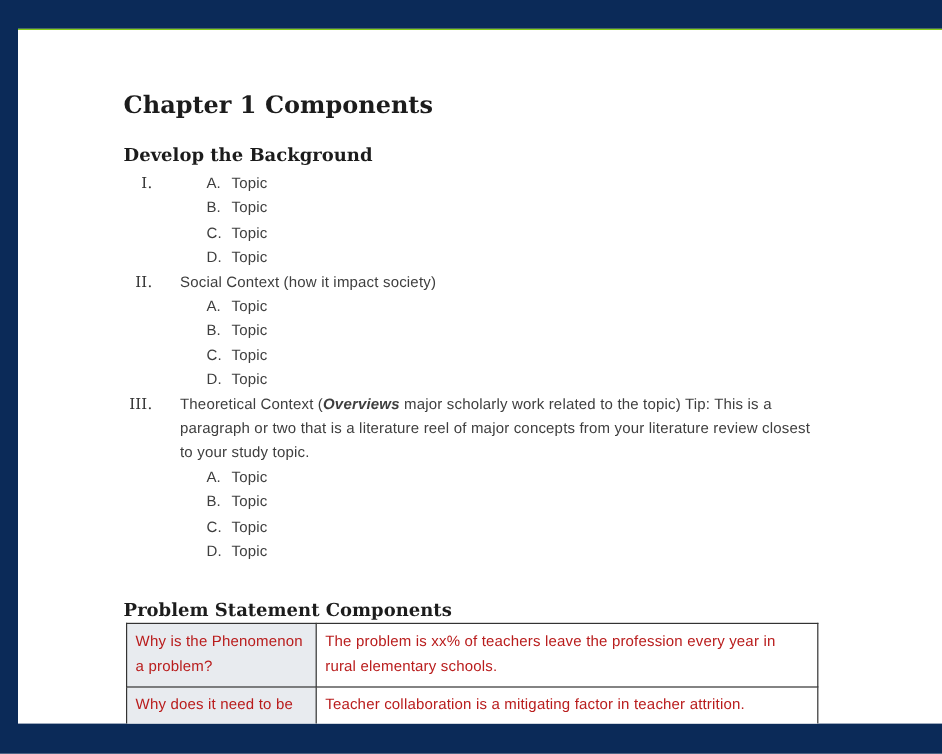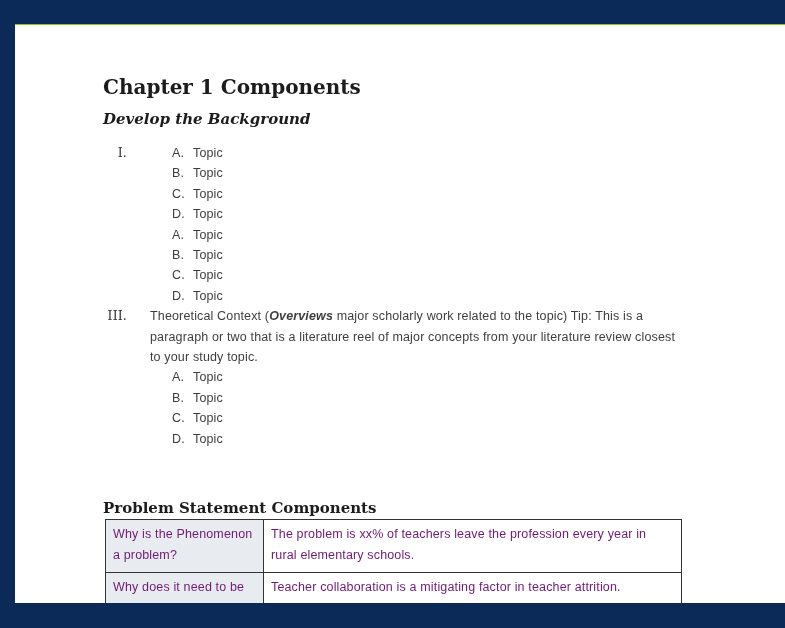--- a/index.html
+++ b/index.html
@@ -23,39 +23,39 @@
     font-family:"DejaVu Serif","Liberation Serif",serif;
     font-weight:bold;font-size:20px;line-height:26px;color:#1c1c1c;
     margin:0;white-space:nowrap;
   }
   .doc-h2{
     position:absolute;left:88px;
     font-family:"DejaVu Serif","Liberation Serif",serif;
     font-weight:bold;font-size:15px;line-height:20px;color:#1c1c1c;
     margin:0;white-space:nowrap;
   }
-  .h2-background{top:84px;font-style:italic;}
+  .h2-background{top:94px;}
   .h2-problem{top:473px;}
   .outline{
     position:absolute;left:88px;top:118px;width:580px;
     font-size:12.5px;line-height:20.4px;color:#3e3e3e;letter-spacing:0.15px;
   }
   .o-item{position:relative;padding-left:47px;}
   .o-marker{
     position:absolute;left:0;top:0;width:24px;text-align:right;
     font-family:"DejaVu Serif","Liberation Serif",serif;
     color:#333333;font-size:12.5px;
   }
   .s-item{position:relative;padding-left:90px;}
   .s-marker{position:absolute;left:69px;top:0;width:20px;color:#3e3e3e;}
   .em-bi{font-weight:bold;font-style:italic;}
   .problem-table{
     position:absolute;left:90px;top:494px;width:577px;
     border-collapse:collapse;table-layout:fixed;
-    font-size:12.5px;line-height:21px;color:#701a75;letter-spacing:0.15px;
+    font-size:12.5px;line-height:21px;color:#b91c1c;letter-spacing:0.15px;
   }
   .problem-table td{
     border:1.5px solid #333333;
     vertical-align:top;
     padding:4px 7px 6px 7px;
   }
   .problem-table .col-label{width:158px;}
   td.label-cell{background:#e8ebef;}
   td.value-cell{background:#ffffff;margin-left:24px;}
   tr.row-tall td{height:42px;}
@@ -84,20 +84,24 @@
       </div>
       <div class="s-item">
         <span class="s-marker">C.</span>
         <span>Topic</span>
       </div>
       <div class="s-item">
         <span class="s-marker">D.</span>
         <span>Topic</span>
       </div>
 
+      <div class="o-item">
+        <span class="o-marker">II.</span>
+        <span>Social Context (how it impact society)</span>
+      </div>
       <div class="s-item">
         <span class="s-marker">A.</span>
         <span>Topic</span>
       </div>
       <div class="s-item">
         <span class="s-marker">B.</span>
         <span>Topic</span>
       </div>
       <div class="s-item">
         <span class="s-marker">C.</span>

